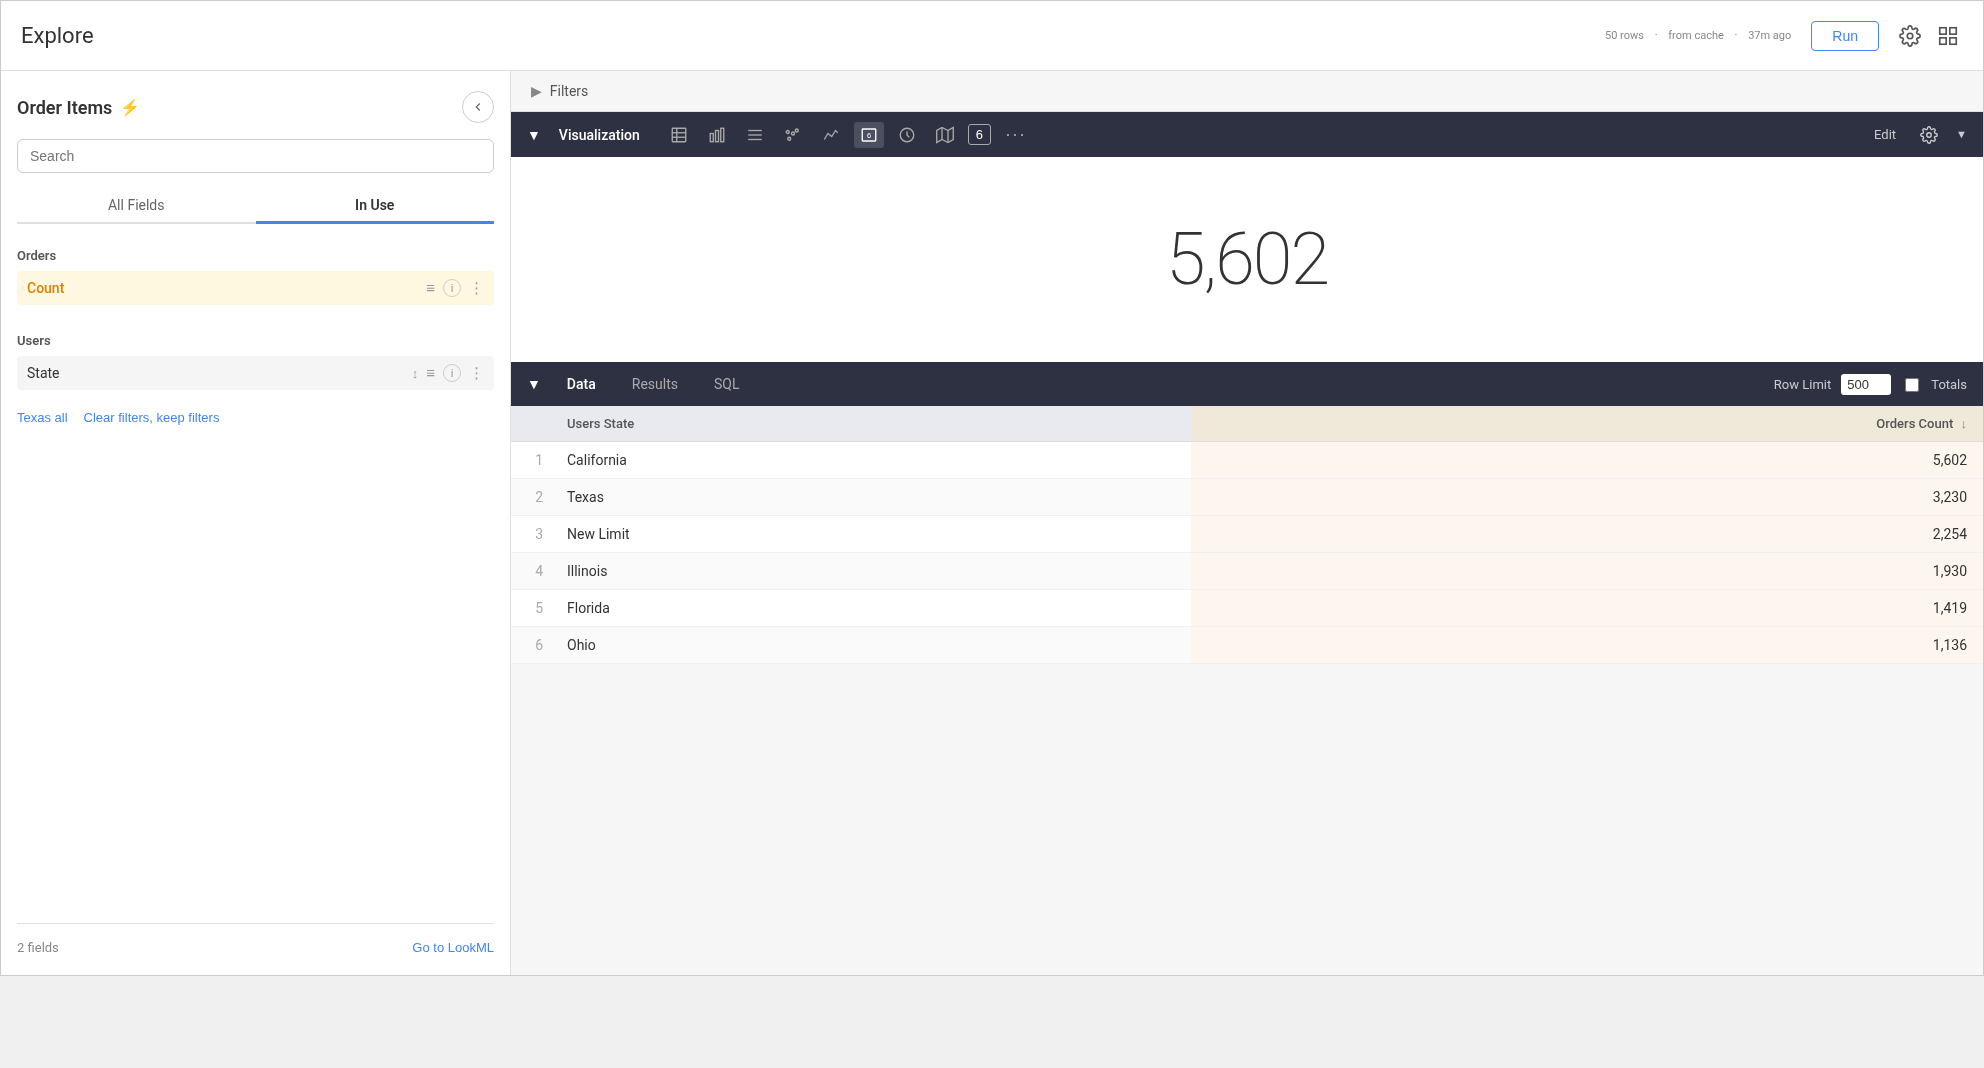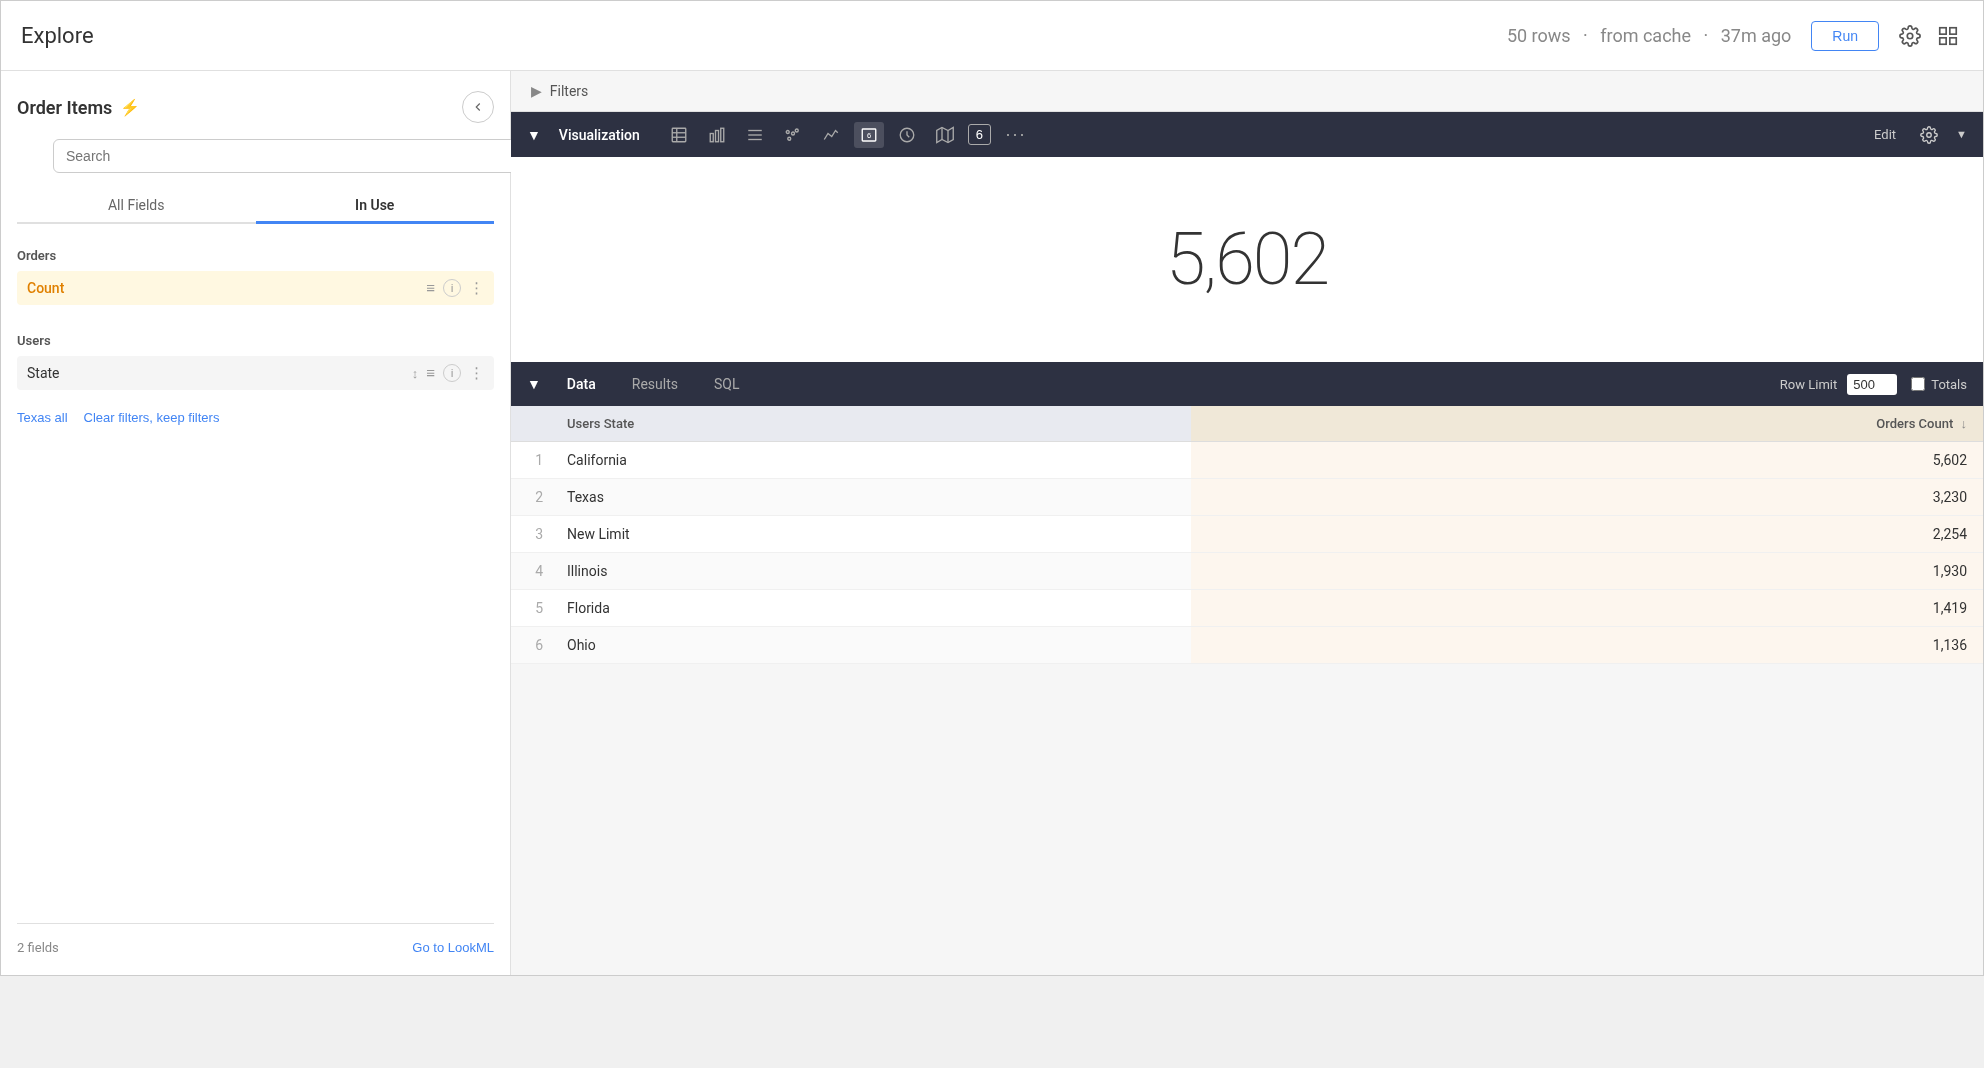--- a/index.html
+++ b/index.html
@@ -4,39 +4,39 @@
   <style>
     * { box-sizing: border-box; margin: 0; padding: 0; }
     body { font-family: -apple-system, BlinkMacSystemFont, 'Segoe UI', Roboto, sans-serif; background: #f0f0f0; font-size: 14px; color: #333; }
 
     .app-container { width: 1984px; height: 976px; display: flex; flex-direction: column; background: #fff; border: 1px solid #ccc; }
 
     
     .header { display: flex; align-items: center; justify-content: space-between; padding: 12px 20px; border-bottom: 1px solid #e0e0e0; background: #fff; height: 70px; }
     .header-title { font-size: 22px; font-weight: 400; color: #333; }
     .header-right { display: flex; align-items: center; gap: 16px; }
-    .header-meta { color: #888; font-size: 18px; margin-left: 39px; }
+    .header-meta { color: #888; font-size: 11px; margin-left: 39px; }
     .header-meta span { margin: 0 4px; }
     .run-button { border: 1.5px solid #4285f4; color: #4285f4; background: #fff; padding: 6px 20px; border-radius: 4px; font-size: 14px; cursor: pointer; font-weight: 500; }
     .header-icons { display: flex; gap: 8px; align-items: center; }
     .icon-btn { background: none; border: none; cursor: pointer; color: #555; padding: 4px; display: flex; align-items: center; }
 
     
     .main-layout { display: flex; flex: 1; overflow: hidden; }
 
     
     .sidebar { width: 510px; min-width: 510px; border-right: 1px solid #e0e0e0; background: #fff; display: flex; flex-direction: column; padding: 20px 16px; }
     .sidebar-header { display: flex; align-items: center; justify-content: space-between; margin-bottom: 16px; }
     .sidebar-title-row { display: flex; align-items: center; gap: 8px; }
     .sidebar-title { font-size: 18px; font-weight: 600; color: #333; }
     .lightning-icon { color: #888; font-size: 16px; }
     .collapse-btn { background: none; border: 1.5px solid #ccc; border-radius: 50%; width: 32px; height: 32px; cursor: pointer; display: flex; align-items: center; justify-content: center; color: #666; }
 
     
-    .search-box { width: 100%; border: 1.5px solid #ccc; border-radius: 6px; padding: 8px 12px; font-size: 14px; color: #b91c1c; margin-bottom: 16px; outline: none; margin-left: 36px; }
+    .search-box { width: 100%; border: 1.5px solid #ccc; border-radius: 6px; padding: 8px 12px; font-size: 14px; color: #b91c1c; margin-bottom: 16px; outline: none; }
 
     
     .tabs { display: flex; border-bottom: 2px solid #e0e0e0; margin-bottom: 20px; }
     .tab { flex: 1; text-align: center; padding: 8px 0; cursor: pointer; font-size: 14px; color: #666; border-bottom: 3px solid transparent; margin-bottom: -2px; }
     .tab.active { color: #333; font-weight: 600; border-bottom: 3px solid #4285f4; }
 
     
     .field-group-label { font-size: 13px; font-weight: 600; color: #555; margin-bottom: 8px; margin-top: 4px; }
     .field-item { display: flex; align-items: center; justify-content: space-between; padding: 8px 10px; border-radius: 4px; margin-bottom: 8px; background: #f5f5f5; cursor: pointer; }
     .field-item.measure { background: #fff8e1; }
@@ -80,21 +80,21 @@
     .viz-chevron { color: #fff; margin-right: 6px; }
 
     
     .data-panel { flex: 1; display: flex; flex-direction: column; overflow: hidden; }
     .data-toolbar { background: #2d3142; color: #fff; display: flex; align-items: center; padding: 8px 16px; gap: 4px; }
     .data-tab { padding: 6px 16px; border-radius: 4px; font-size: 14px; cursor: pointer; color: #aaa; }
     .data-tab.active { color: #fff; font-weight: 500; }
     .data-spacer { flex: 1; }
     .row-limit-label { color: #ccc; font-size: 13px; margin-right: 6px; }
     .row-limit-input { background: #fff; border: none; width: 50px; padding: 3px 6px; font-size: 13px; border-radius: 3px; color: #333; }
-    .totals-check { display: flex; align-items: flex-start; gap: 6px; color: #ccc; font-size: 13px; margin-left: 10px; }
+    .totals-check { display: flex; align-items: flex-end; gap: 12px; color: #ccc; font-size: 13px; margin-left: 10px; }
     .totals-checkbox { width: 14px; height: 14px; cursor: pointer; }
 
     
     .data-table { flex: 1; overflow-y: auto; }
     table { width: 100%; border-collapse: collapse; }
     thead tr { background: #e8eaf0; }
     thead th { padding: 10px 16px; text-align: left; font-size: 13px; font-weight: 500; color: #555; border-bottom: 1px solid #ddd; }
     thead th.measure-col { background: #f0e8d8; color: #555; }
     .sort-icon { color: #888; margin-left: 4px; }
     tbody tr { background: #fff; border-bottom: 1px solid #f0f0f0; }

